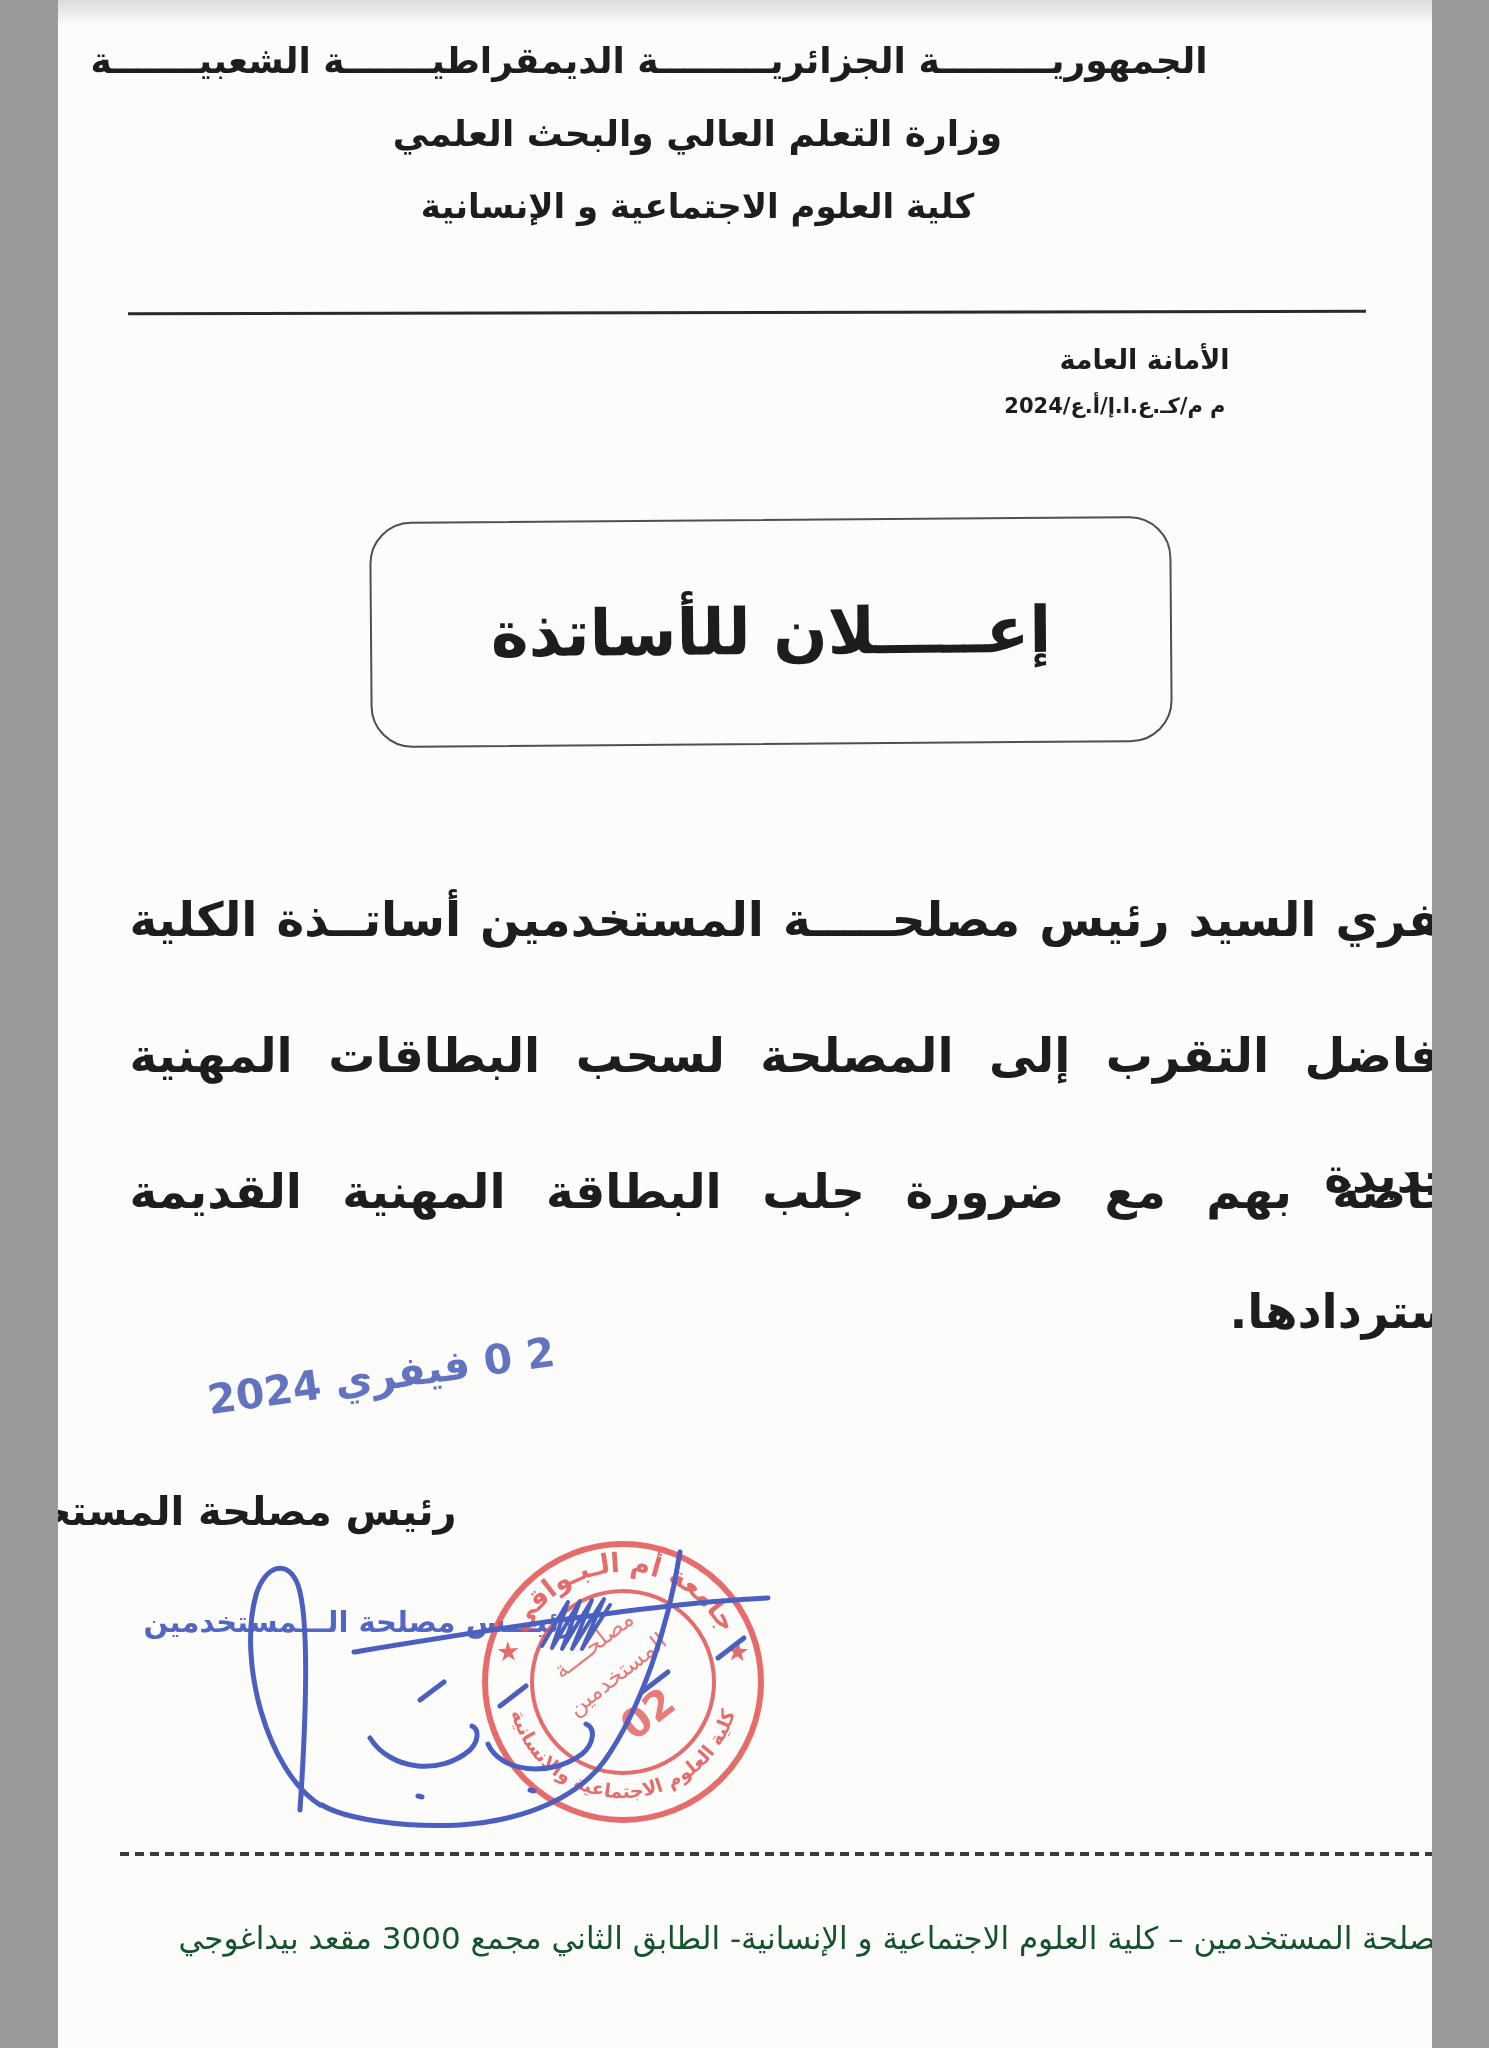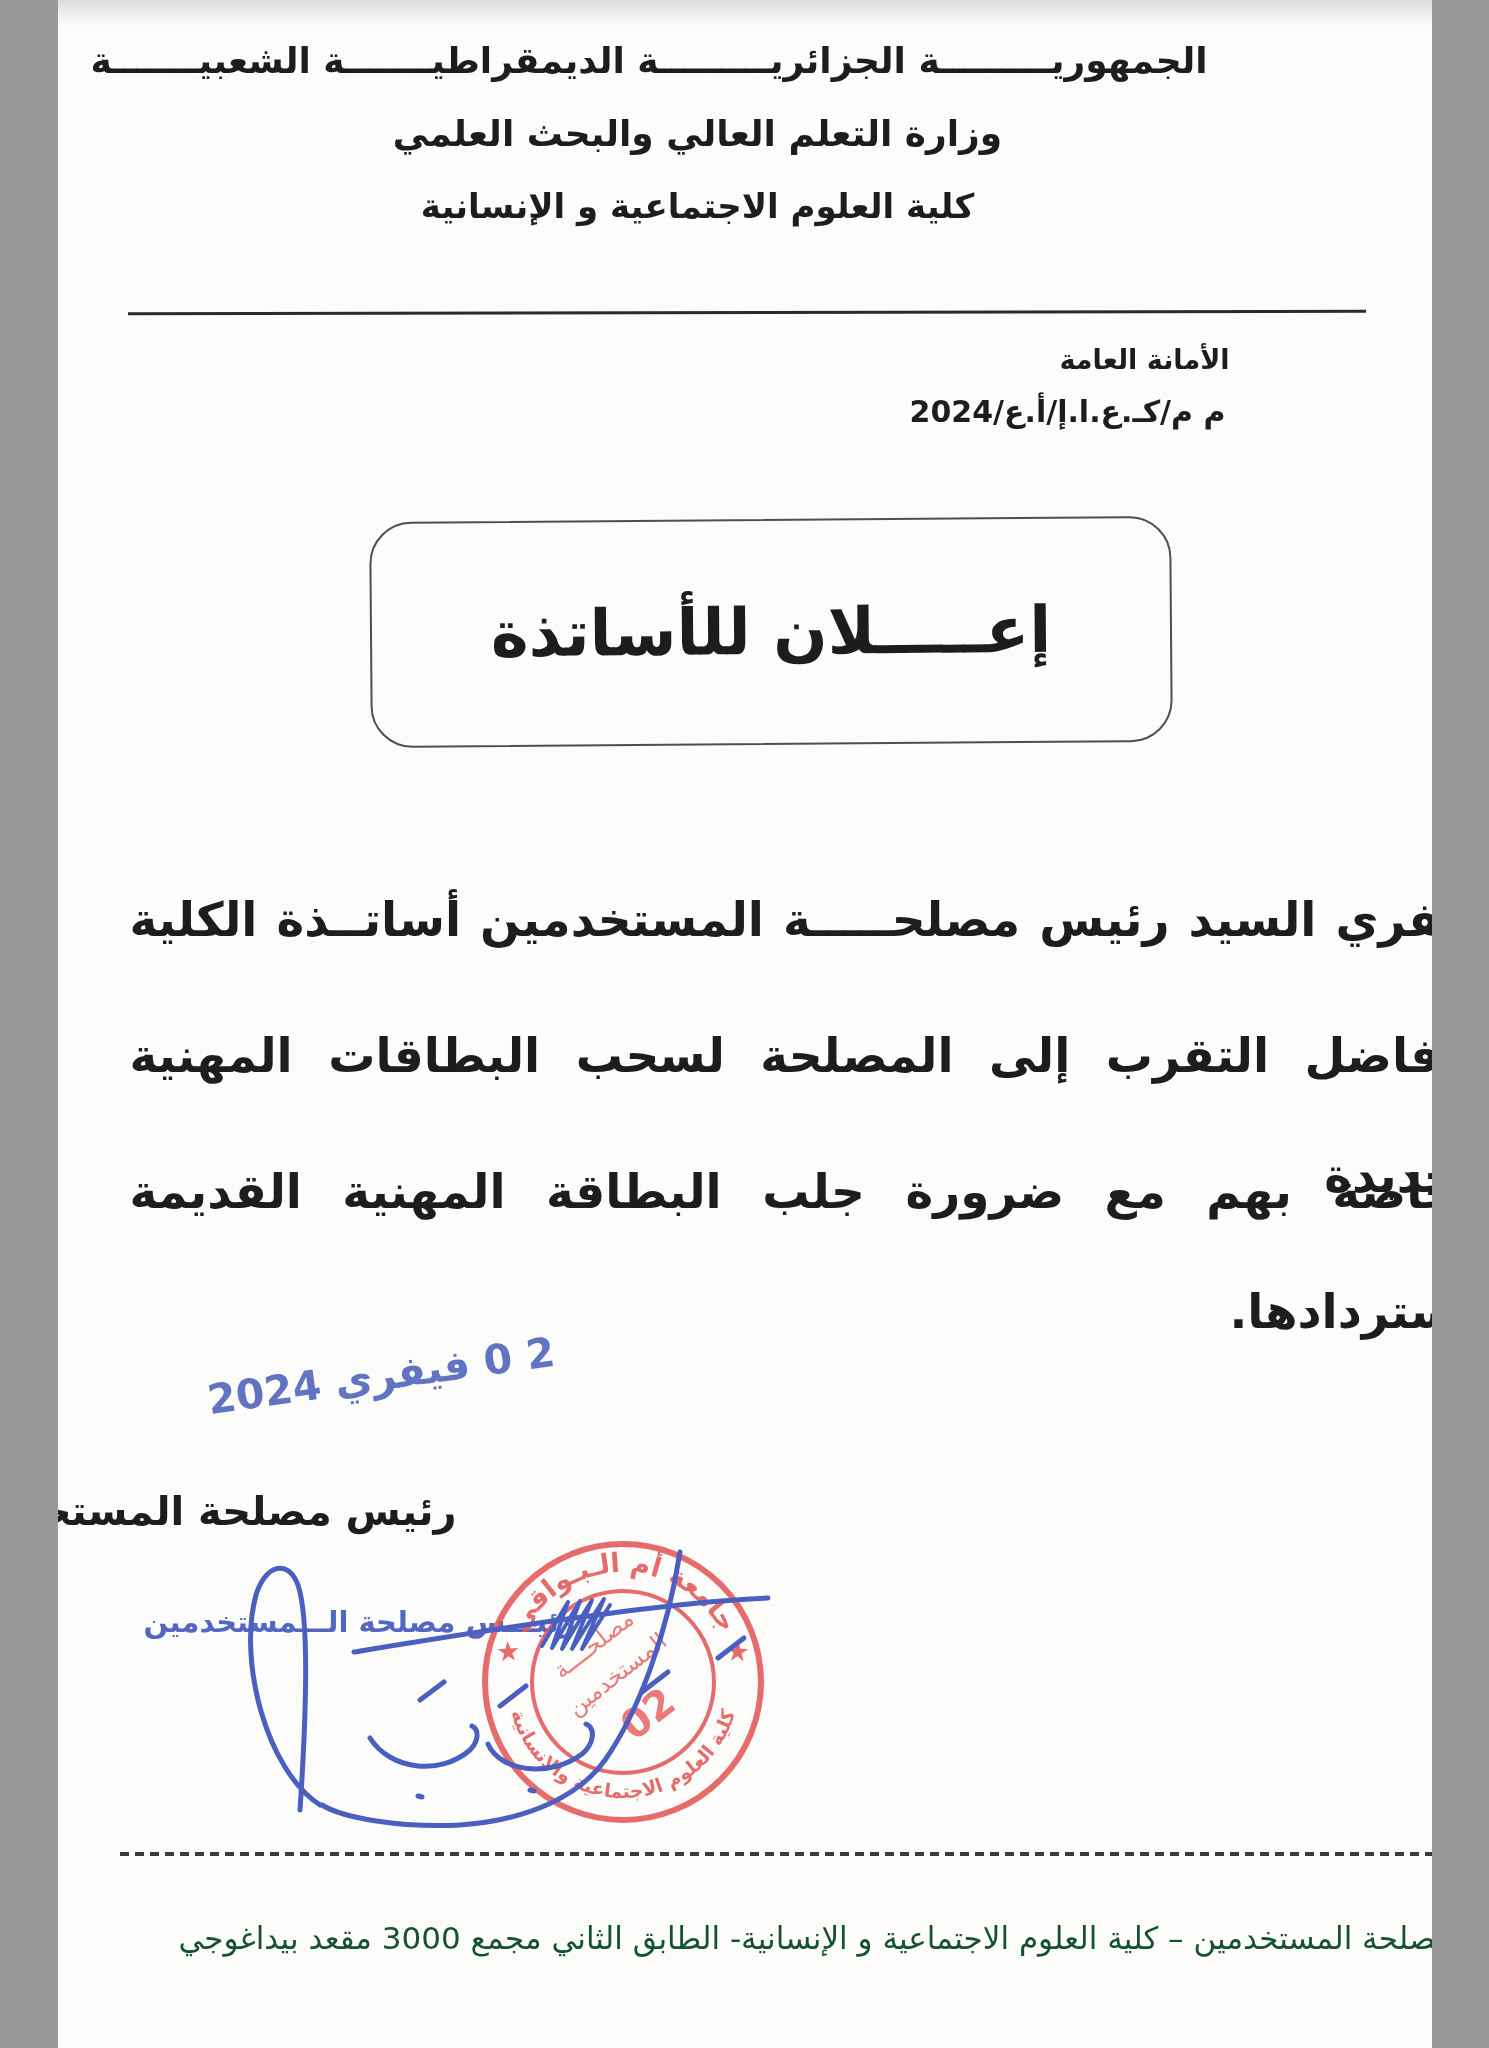--- a/index.html
+++ b/index.html
@@ -8,21 +8,21 @@
     background:#fcfcfa;overflow:hidden;
     font-family:"DejaVu Sans",sans-serif;color:#1d1d1d;direction:rtl;
   }
   .scan-shade-top{position:absolute;top:0;left:0;right:0;height:26px;
     background:linear-gradient(180deg,#dcdcda,rgba(252,252,250,0));}
   .header-block{position:absolute;top:24px;left:130px;width:1020px;text-align:center;}
   .h-line{font-size:36px;font-weight:600;line-height:73px;white-space:nowrap;}
   .h-line.small{font-size:34px;}
   .header-rule{position:absolute;left:70px;top:311px;width:1238px;height:3px;background:#2b2b2b;transform:rotate(-0.12deg);}
   .secretariat{position:absolute;top:344px;right:202px;font-size:27px;font-weight:800;}
-  .reference{position:absolute;top:394px;right:206px;font-size:30px;font-weight:600;white-space:nowrap;}
+  .reference{position:absolute;top:394px;right:206px;font-size:21px;font-weight:600;white-space:nowrap;}
   .title-box{
     position:absolute;left:312px;top:519px;width:798px;height:222px;
     border:2px solid #4f4f4f;border-radius:42px;transform:rotate(-0.45deg);
     display:flex;align-items:center;justify-content:center;background:transparent;
   }
   .title-text{font-size:64px;font-weight:800;letter-spacing:1px;}
   .body-par{position:absolute;left:72px;top:860px;width:1362px;}
   .body-line{font-size:47px;font-weight:700;height:136px;line-height:120px;
     text-align:justify;text-align-last:justify;}
   .date-stamp{

